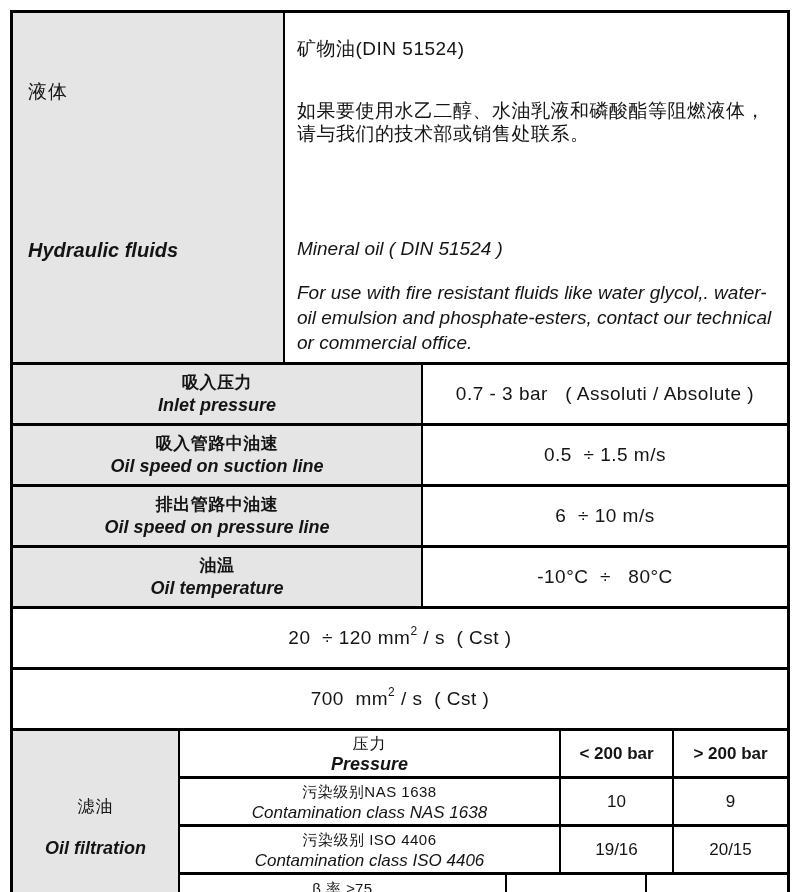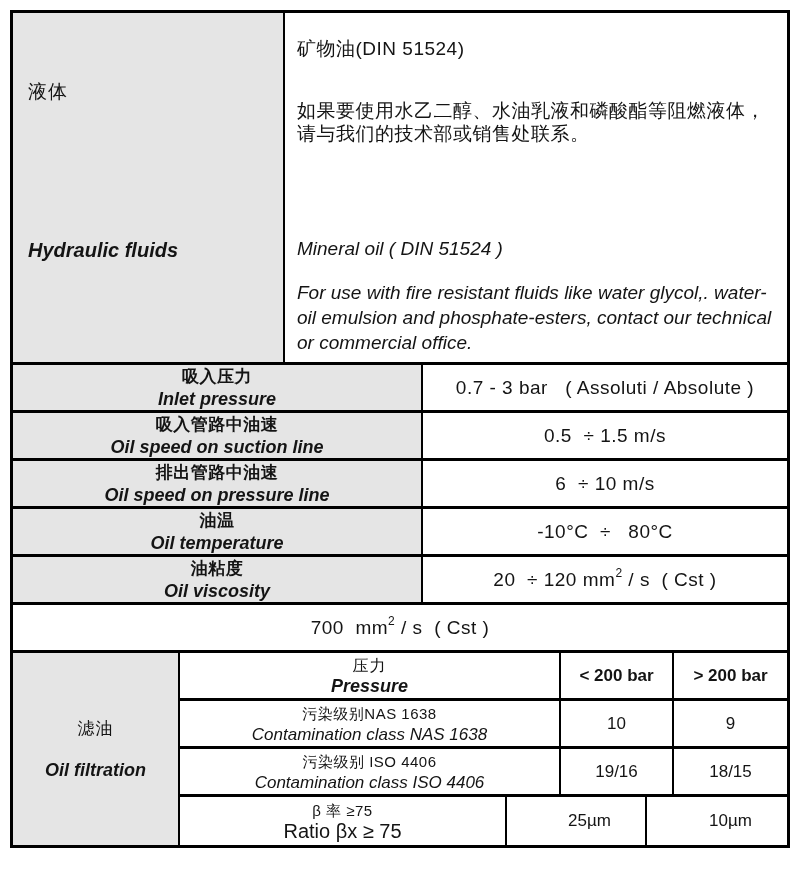--- a/index.html
+++ b/index.html
@@ -29,21 +29,21 @@
   }
   .fluids-label-zh { margin-top: 66px; font-size: 19px; letter-spacing: 1px; }
   .fluids-label-en { margin-top: 134px; font-size: 20px; font-weight: bold; font-style: italic; }
   .fluids-right { flex: 1; padding-left: 12px; }
   .zh-line1 { margin-top: 23px; font-size: 19px; letter-spacing: 0.5px; }
   .zh-para  { margin-top: 37px; font-size: 19px; line-height: 23px; width: 485px; letter-spacing: 0.5px; }
   .en-line1 { margin-top: 93px; font-size: 19px; font-style: italic; }
   .en-para  { margin-top: 20px; font-size: 19px; font-style: italic; line-height: 25px; width: 490px; }
 
   
-  .spec-row { display: flex; height: 48px; border-bottom: 3px solid #000; }
+  .spec-row { display: flex; height: 61px; border-bottom: 3px solid #000; }
   .spec-left {
     width: 410px; border-right: 2px solid #000;
     display: flex; flex-direction: column; justify-content: center; align-items: center;
     line-height: 22px;
   }
   .spec-zh { font-size: 17px; font-weight: 600; letter-spacing: 0.5px; }
   .spec-en { font-size: 18px; font-weight: bold; font-style: italic; }
   .spec-right {
     flex: 1; display: flex; justify-content: center; align-items: center;
     font-size: 19px; letter-spacing: 0.5px; white-space: pre;
@@ -120,24 +120,20 @@
 
     <div class="spec-row">
       <div class="spec-left cell-gray">
         <div class="spec-zh">油温</div>
         <div class="spec-en">Oil temperature</div>
       </div>
       <div class="spec-right"><span>-10°C  ÷   80°C</span><span class="sup"></span><span></span></div>
     </div>
 
     <div class="spec-row">
-      <div class="spec-left cell-gray">
-        <div class="spec-zh">油粘度</div>
-        <div class="spec-en">Oil viscosity</div>
-      </div>
       <div class="spec-right"><span>20  ÷ 120 mm</span><span class="sup">2</span><span> / s  ( Cst )</span></div>
     </div>
 
     <div class="spec-row">
       <div class="spec-right"><span>700  mm</span><span class="sup">2</span><span> / s  ( Cst )</span></div>
     </div>
 
     <div class="sec-filt">
       <div class="filt-left cell-gray">
         <div class="filt-label-zh">滤油</div>
@@ -162,21 +158,21 @@
           <div class="filt-c filt-c1">10</div>
           <div class="filt-c">9</div>
         </div>
 
         <div class="filt-row">
           <div class="filt-desc">
             <div class="filt-zh">污染级别 ISO 4406</div>
             <div class="filt-en-italic">Contamination class ISO 4406</div>
           </div>
           <div class="filt-c filt-c1">19/16</div>
-          <div class="filt-c">18/15</div>
+          <div class="filt-c">20/15</div>
         </div>
 
         <div class="filt-row">
           <div class="filt-desc">
             <div class="filt-zh">β 率 ≥75</div>
             <div class="filt-en-plain">Ratio βx ≥ 75</div>
           </div>
           <div class="filt-c filt-c1">25µm</div>
           <div class="filt-c">10µm</div>
         </div>

